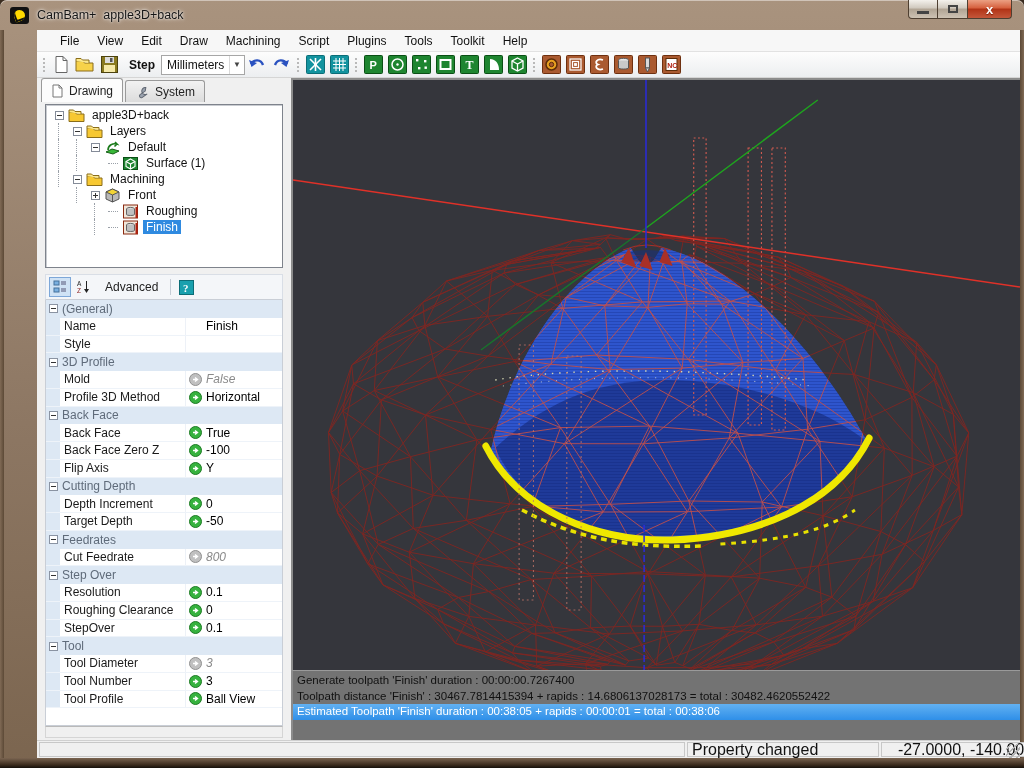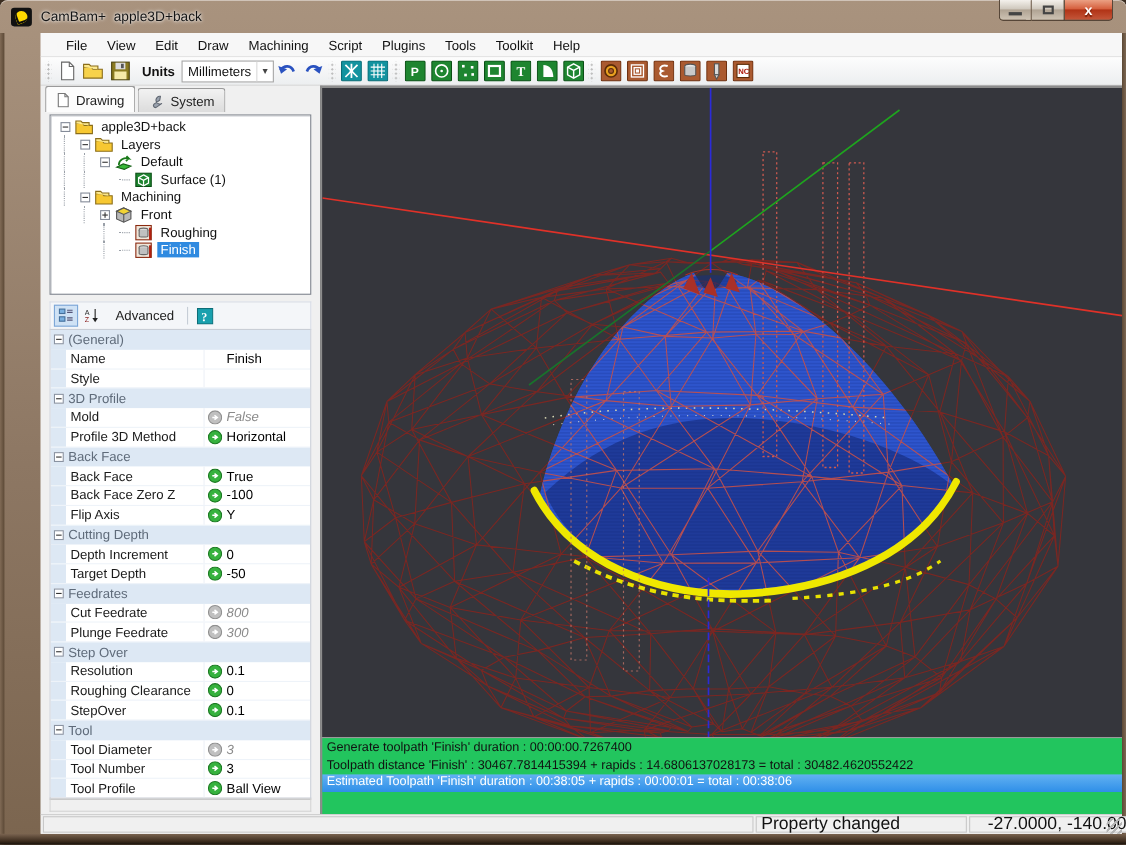--- a/index.html
+++ b/index.html
@@ -97,21 +97,21 @@
   .pg-val.dim{color:#8a8a8a;font-style:italic;}
   .vicon{width:13px;height:13px;border-radius:50%;display:flex;align-items:center;justify-content:center;}
   .vicon svg{display:block}
   .pg-desc{position:absolute;left:8px;right:8px;top:648px;height:12px;background:#f0f0f0;
     border:1px solid #d5d5d5;border-top:1px solid #b9b9b9;}
   
   .viewport{position:absolute;left:254px;right:0;top:48px;height:592px;
     border-top:2px solid #8c8c8c;border-left:2px solid #8c8c8c;background:#35363c;}
   .viewport svg{display:block;width:100%;height:100%;}
   
-  .log{position:absolute;left:254px;right:0;top:640px;height:70px;background:#22c55e;
+  .log{position:absolute;left:254px;right:0;top:640px;height:70px;background:#737373;
     border-left:2px solid #8c8c8c;border-top:1px solid #9a9a9a;padding-top:2px;}
   .log-line{font-size:11.5px;height:15.5px;line-height:15.5px;padding-left:4px;color:#111;white-space:nowrap;}
   .log-line.selected{background:linear-gradient(180deg,#62b1f2,#2f8fe8);color:#fff;}
   
   .statusbar{position:absolute;left:0;right:0;bottom:0;height:18px;background:#f0f0f0;
     border-top:1px solid #d0d0d0;font-size:16px;color:#111;}
   .sb-panel{position:absolute;top:1px;bottom:1px;border:1px solid #c8c8c8;
     display:flex;align-items:center;padding:0 4px;background:#f0f0f0;}
   .sb-coords{justify-content:flex-end;}
   .sb-grip{position:absolute;right:0;bottom:0;width:14px;height:14px;
@@ -171,21 +171,21 @@
             </svg>
           </div>
           <div class="tb-icon">
             <svg width="19" height="19" viewBox="0 0 19 19">
               <rect x="1.5" y="1.5" width="16" height="16" fill="#8a7a20" stroke="#4c430f"></rect>
               <rect x="5" y="2" width="9" height="6" fill="#ddd"></rect>
               <rect x="10" y="3" width="2.5" height="4" fill="#555"></rect>
               <rect x="4" y="10" width="11" height="7" fill="#f5e9a8"></rect>
             </svg>
           </div>
-          <div class="units-label">Units</div>
+          <div class="units-label">Step</div>
           <div class="units-combo">
             <span>Millimeters</span>
             <span class="arrow">▼</span>
           </div>
           <div class="tb-icon">
             <svg width="20" height="18" viewBox="0 0 20 18">
               <path d="M4 8 C7 3 14 3 16 9" fill="none" stroke="#2a52c0" stroke-width="2.4"></path>
               <path d="M2 4 L4.5 11 L10 7 Z" fill="#2a52c0"></path>
             </svg>
           </div>
@@ -589,33 +589,20 @@
               <div class="pg-name">Cut Feedrate</div>
               <div class="pg-icon">
                 <div class="vicon">
                   <svg width="13" height="13" viewBox="0 0 13 13">
                     <circle cx="6.5" cy="6.5" r="6" fill="#c0c0c0" stroke="#909090"></circle>
                     <path d="M4 6.5 H8 M6 4.5 L8.5 6.5 L6 8.5" fill="none" stroke="#fff" stroke-width="1.4"></path>
                   </svg>
                 </div>
               </div>
               <div class="pg-val dim">800</div>
-            </div>
-            <div class="pg-row pg-item">
-              <div class="pg-gutter"></div>
-              <div class="pg-name">Plunge Feedrate</div>
-              <div class="pg-icon">
-                <div class="vicon">
-                  <svg width="13" height="13" viewBox="0 0 13 13">
-                    <circle cx="6.5" cy="6.5" r="6" fill="#c0c0c0" stroke="#909090"></circle>
-                    <path d="M4 6.5 H8 M6 4.5 L8.5 6.5 L6 8.5" fill="none" stroke="#fff" stroke-width="1.4"></path>
-                  </svg>
-                </div>
-              </div>
-              <div class="pg-val dim">300</div>
             </div>
             <div class="pg-row pg-cat">
               <div class="cat-exp"></div>
               <span>Step Over</span>
             </div>
             <div class="pg-row pg-item">
               <div class="pg-gutter"></div>
               <div class="pg-name">Resolution</div>
               <div class="pg-icon">
                 <div class="vicon">

